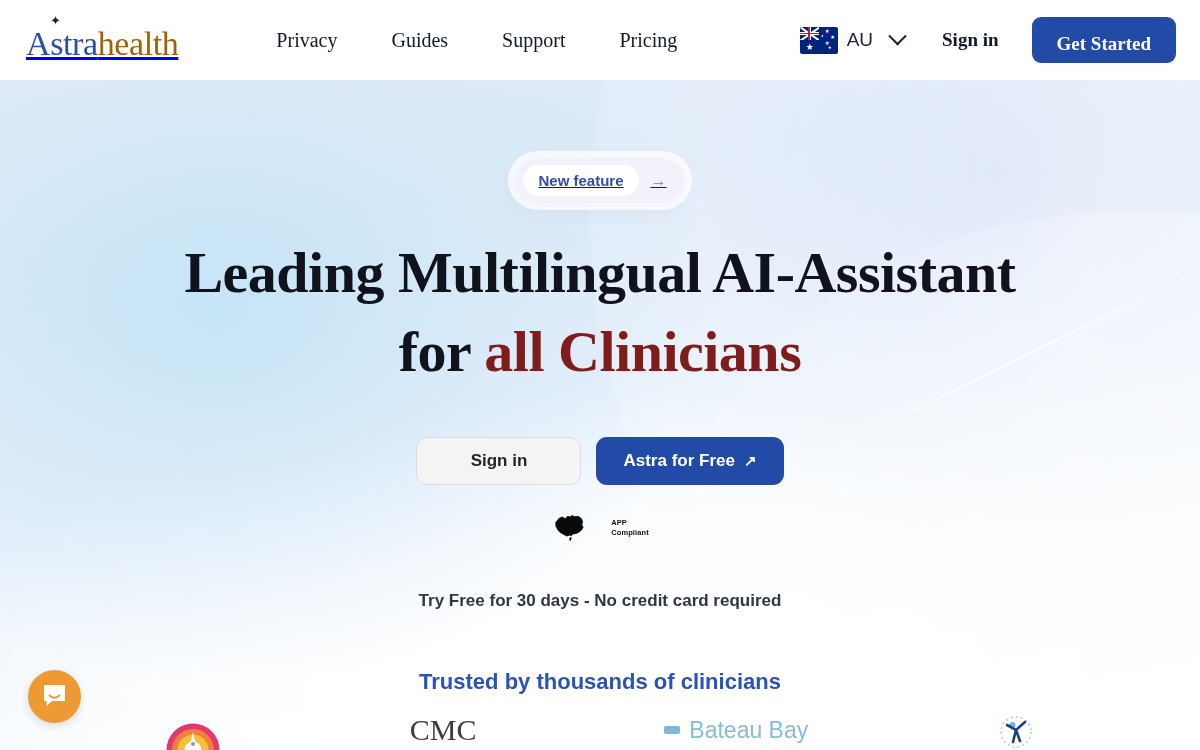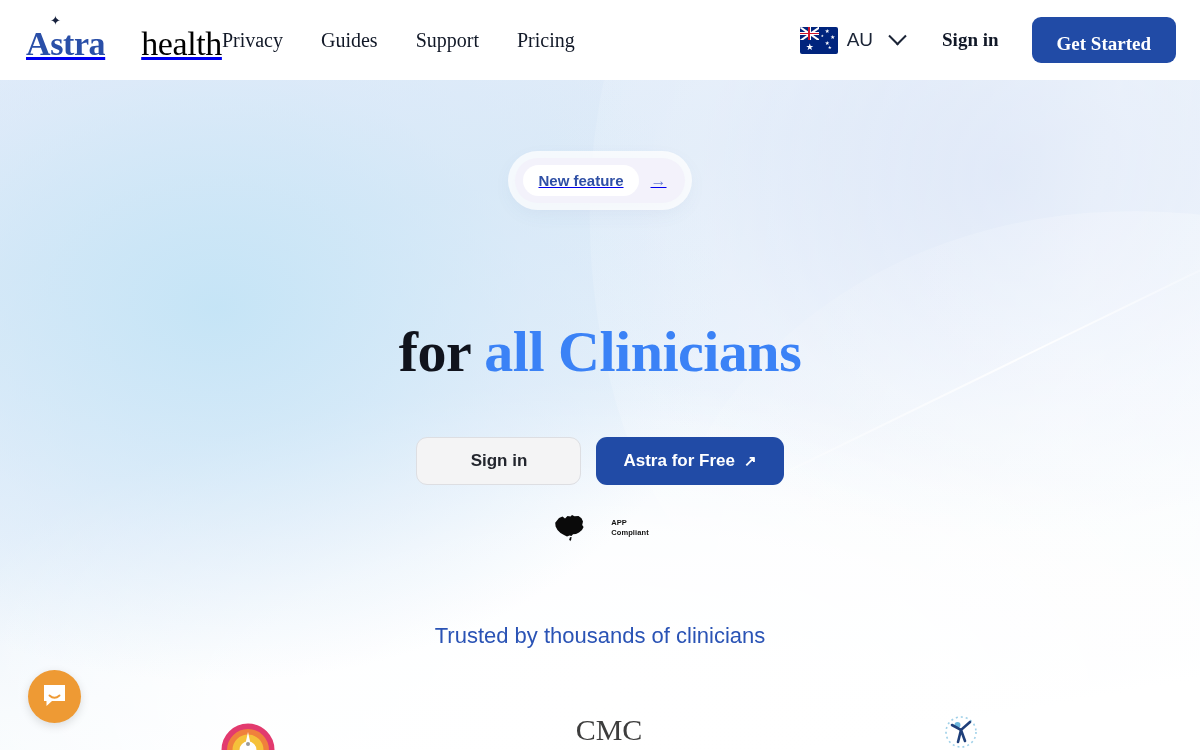--- a/index.html
+++ b/index.html
@@ -22,34 +22,35 @@
   }
   .logo {
     display:flex; align-items:baseline;
     font-family:"Liberation Serif", serif;
     font-size:34px;
     line-height:1;
     letter-spacing:-0.4px;
     position:relative;
     padding-left:2px;
   }
-  .logo-astra { color:#2A4FA8; font-weight:bold; position:relative;margin-top:8px; }
-  .logo-health { color:#000000; font-weight:400;margin-left:36px; }
+  .logo-astra { color:#2A4FA8; font-weight:normal; position:relative;margin-top:8px; }
+  .logo-health { color:#a16207; font-weight:400; }
   .logo-spark {
     position:absolute;
     left:26px; top:-4px;
     width:11px; height:11px;
     color:#16213d;
     font-size:13px;
     line-height:11px;
   }
 
   .nav {
     display:flex;
-    gap:38px;
+    gap:54px;
+    margin-left:98px;
   }
   .nav a {
     font-family:"Liberation Serif", serif;
     font-size:20px;
     color:#111827;
     text-decoration:none;
     white-space:nowrap;
   }
 
   .header-right {
@@ -209,21 +210,21 @@
   
   h1 {
     font-family:"Liberation Serif", serif;
     font-weight:bold;
     font-size:58px;
     line-height:1.36;
     color:#10131c;
     letter-spacing:-0.5px;
     margin-top:31px;
   }
-  h1 .accent { color:#3b82f6;text-align:right; }
+  h1 .accent { color:#7f1d1d;text-align:right; }
 
   
   .cta-row {
     display:flex; justify-content:center; align-items:center;
     gap:15px;
     margin-top:45px;
   }
   .btn-signin {
     background:#f4f4f5;
     border:1px solid #dddee2;
@@ -269,23 +270,23 @@
   }
 
   .subtext {
     margin-top:48px;
     font-size:17px;
     font-weight:bold;
     color:#2f3648;
   }
 
   .trusted {
-    margin-top:80px;
+    margin-top:58px;
     font-size:22px;
-    font-weight:normal;
+    font-weight:bold;
     color:#2A53B5;
   }
 
   
   .partners {
     position:absolute;
     left:0; bottom:0;
     width:1200px;
     height:40px;
     display:flex;
@@ -371,21 +372,21 @@
   <div class="hero-inner">
 
     <div class="pill-wrap">
       <a class="pill" href="#">
         <span class="pill-badge">New feature</span>
         <span class="pill-arrow">→</span>
       </a>
     </div>
 
     <h1>
-      <br>
+      <span>Leading Multilingual AI-Assistant</span><br>
       <span>for </span><span class="accent">all Clinicians</span>
     </h1>
 
     <div class="cta-row">
       <button class="btn-signin">Sign in</button>
       <button class="btn-start">
         <span>Astra for Free</span>
         <span class="ar">↗</span>
       </button>
     </div>
@@ -396,20 +397,21 @@
           <path fill="#0a0a0a" d="M8.0 5.0 L11.5 3.4 L14.0 5.4 L16.5 3.0 L19.5 3.6 L21.0 2.0 L23.5 3.2 L27.5 3.0 L30.5 5.2 L32.0 8.5 L31.2 12.0 L32.6 14.0 L31.0 17.0 L28.0 19.5 L25.0 21.0 L22.0 21.3 L20.5 23.0 L18.5 22.5 L16.0 23.5 L13.0 22.0 L9.5 20.0 L6.5 17.0 L4.6 13.5 L4.2 9.8 Z"></path>
           <path fill="#0a0a0a" d="M19.0 24.2 L20.6 24.0 L20.2 26.6 L19.2 28.2 L18.3 26.4 Z"></path>
         </svg>
       </span>
       <span class="compliance-text">
         <span>APP</span><br>
         <span>Compliant</span>
       </span>
     </div>
 
+    <div class="subtext">Try Free for 30 days - No credit card required</div>
 
     <div class="trusted">Trusted by thousands of clinicians</div>
   </div>
 
   <div class="partners">
 
     <div class="partner">
       <svg class="p-rainbow" viewBox="0 0 58 40" aria-hidden="true">
         <g fill="none" stroke-width="7" stroke-linecap="round">
           <path d="M6 40 A23 23 0 0 1 52 40" stroke="#e23a6e"></path>
@@ -421,20 +423,26 @@
       </svg>
     </div>
 
     <div class="partner">
       <span class="p-cmc">CMC</span>
       <span class="p-cmc" style="position:relative;width:0;">
         
       </span>
     </div>
 
+    <div class="partner">
+      <span class="p-bateau">
+        <span class="mark"></span>
+        <span class="nm">Bateau Bay</span>
+      </span>
+    </div>
 
     <div class="partner">
       <svg class="p-figure" viewBox="0 0 40 40" aria-hidden="true">
         <circle cx="20" cy="22" r="15" fill="none" stroke="#9fd0e8" stroke-width="1.6" stroke-dasharray="2 3"></circle>
         <circle cx="16.5" cy="15" r="3" fill="#6cb7dd"></circle>
         <path d="M11 15 L20 20 L29 12" stroke="#1f3f7a" stroke-width="2.6" fill="none" stroke-linecap="round"></path>
         <path d="M20 20 L17 32 M20 20 L24 31" stroke="#1f3f7a" stroke-width="2.6" fill="none" stroke-linecap="round"></path>
       </svg>
     </div>
 

